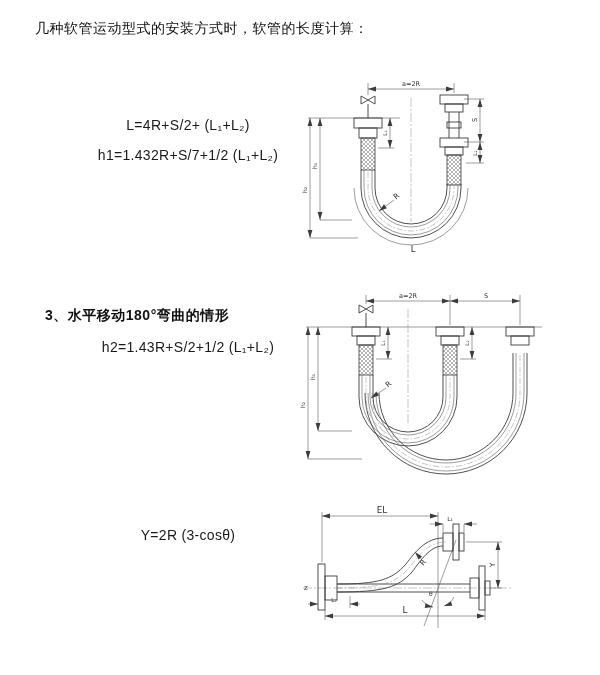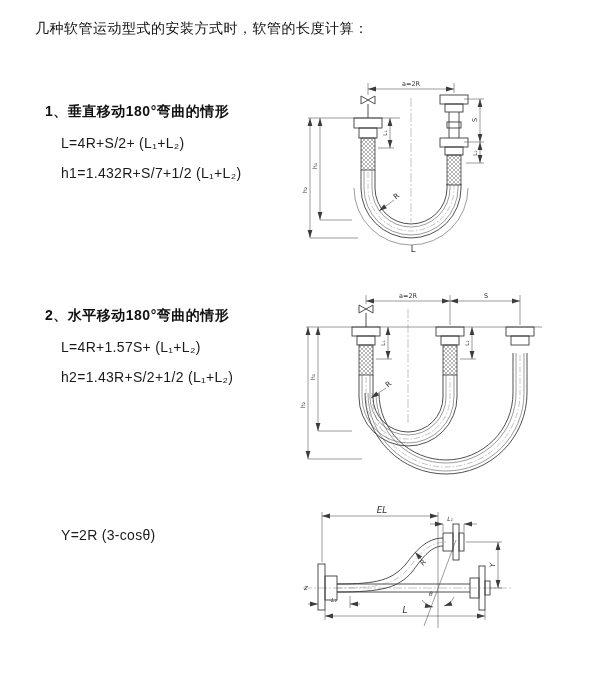--- a/index.html
+++ b/index.html
@@ -6,38 +6,37 @@
   body{
     width:600px;height:675px;background:#ffffff;position:relative;overflow:hidden;
     font-family:"Liberation Sans","DejaVu Sans",sans-serif;color:#1a1a1a;
   }
   .page-title{
     position:absolute;left:35px;top:20px;font-size:14px;font-weight:400;
     letter-spacing:.5px;color:#111;
   }
   .section{position:absolute;left:45px;width:270px;}
   .section .heading{font-size:14px;font-weight:700;color:#111;letter-spacing:.5px;}
-  .section .formula{font-size:14px;font-weight:400;color:#1a1a1a;margin-top:14px;margin-left:16px;letter-spacing:.3px;}
+  .section .formula{font-size:14px;font-weight:400;color:#1a1a1a;margin-top:14px;margin-left:16px;letter-spacing:.3px;text-align:center;}
   .s1{top:103px;} .s2{top:307px;} .s3{top:513px;}
   .diagram{position:absolute;}
-  .d1{left:302px;top:70px;} .d2{left:300px;top:283px;} .d3{left:298px;top:500px;font-style:italic;}
+  .d1{left:302px;top:70px;} .d2{left:300px;top:283px;} .d3{left:298px;top:500px;}
   svg{display:block;}
   svg text{font-family:"DejaVu Sans","Liberation Sans",sans-serif;fill:#333;}
   .obj{stroke:#3c3c3c;stroke-width:.9;fill:none;}
   .thin{stroke:#4a4a4a;stroke-width:.55;fill:none;}
   .cl{stroke:#8a8a8a;stroke-width:.5;fill:none;stroke-dasharray:9 2 2 2;}
   .hosecl{stroke:#8a8a8a;stroke-width:.5;fill:none;stroke-dasharray:6 2 1.5 2;}
 </style>
 </head>
 <body>
 
 <div class="page-title">几种软管运动型式的安装方式时，软管的长度计算：</div>
 
 <div class="section s1">
-  <div class="heading">1、垂直移动180°弯曲的情形</div>
   <div class="formula">L=4R+S/2+ (L₁+L₂)</div>
   <div class="formula">h1=1.432R+S/7+1/2 (L₁+L₂)</div>
 </div>
 
 <div class="diagram d1">
 <svg width="245" height="195" viewBox="0 0 245 195">
   <defs>
     <marker id="ae" markerWidth="10" markerHeight="8" refX="9" refY="4" orient="auto" markerUnits="userSpaceOnUse">
       <path d="M9,4 L1,6.4 L1,1.6 Z" fill="#3c3c3c"></path>
     </marker>
@@ -109,22 +108,21 @@
 
     <line class="thin" x1="92" y1="130" x2="77" y2="141" marker-end="url(#ae)"></line>
     <text font-size="7.5" text-anchor="middle" transform="rotate(-40 96 128)" x="96" y="128">R</text>
 
     <text x="111" y="182" font-size="8.5" text-anchor="middle">L</text>
   </g>
 </svg>
 </div>
 
 <div class="section s2">
-  <div class="heading">2、水平移动180°弯曲的情形</div>
-  <div class="formula">L=4R+1.57S+ (L₁+L₂)</div>
+  <div class="heading">3、水平移动180°弯曲的情形</div>
   <div class="formula">h2=1.43R+S/2+1/2 (L₁+L₂)</div>
 </div>
 
 <div class="diagram d2">
 <svg width="255" height="192" viewBox="0 0 255 192">
 
   <g>
     <line class="cl" x1="108" y1="26" x2="108" y2="140"></line>
     <line class="thin" x1="6" y1="44" x2="242" y2="44"></line>
   </g>

